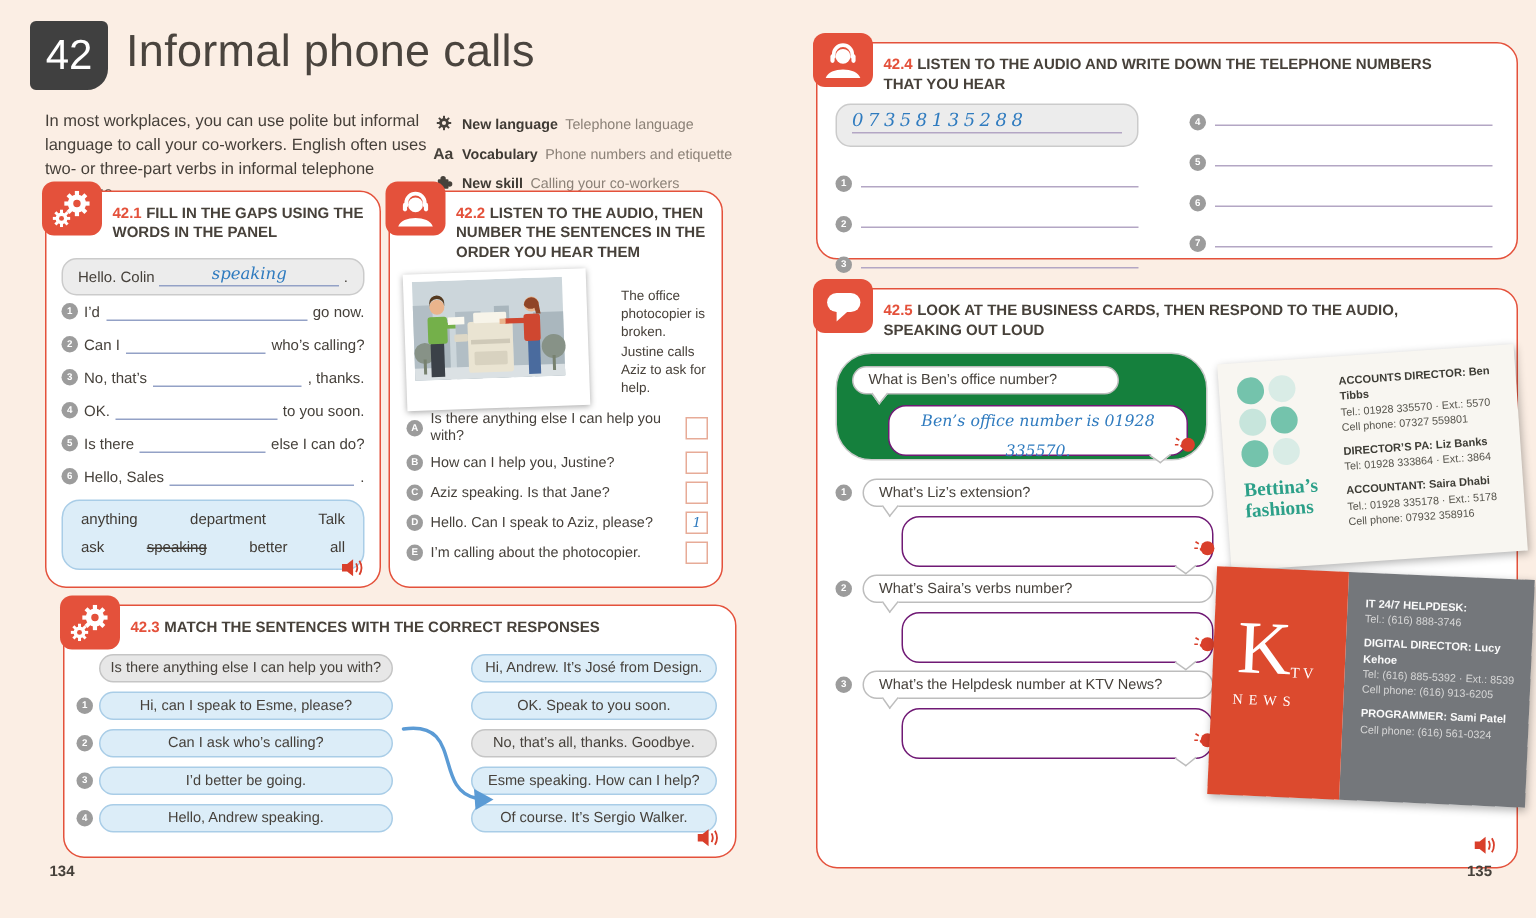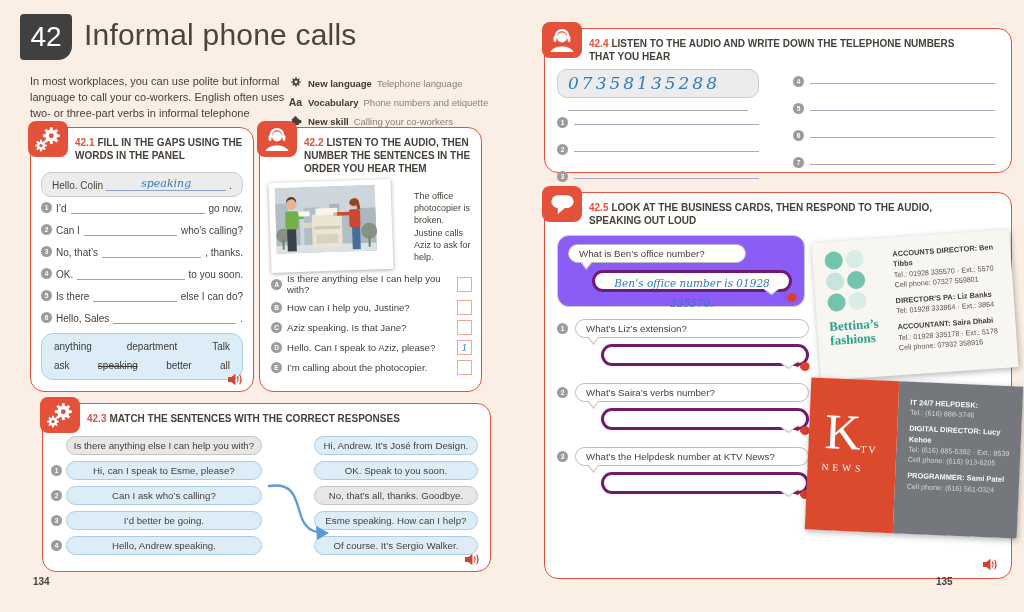--- a/index.html
+++ b/index.html
@@ -74,34 +74,34 @@
     padding:3px 6px;font-size:9.7px;text-align:center;white-space:nowrap;}
   .pill.ex{background:#e7e7e7;border-color:#c5c5c5;}
   .match-rrow{margin-bottom:6px;display:flex;}
   .match-arrow{position:absolute;left:216px;top:40px;}
 
   
   .tel-wrap{display:flex;margin:6px 16px 0 12px;gap:34px;}
   .tel-col{flex:1;}
   .ex4-example{height:24px;background:#ececec;border:1px solid #cbcbcb;border-radius:10px;
     padding:3px 10px 0 10px;}
-  .ex4-example .hand{display:block;font-size:17px;letter-spacing:3px;border-bottom:1px solid #b3a6c4;
-    padding-bottom:17px;}
+  .ex4-example .hand{display:block;font-size:12px;letter-spacing:3px;border-bottom:1px solid #b3a6c4;
+    padding-bottom:1px;}
   .tel-row{display:flex;align-items:flex-end;gap:6px;margin-top:16px;}
   .tel-row .ncirc{margin-bottom:-3px;}
   .tline{flex:1;border-bottom:1px solid #b3a6c4;height:10px;}
 
   
   .ex5-example{position:relative;margin:8px 0 0 12px;width:246px;height:70px;
-    background:#8b5cf6;border:1px solid #cbcbcb;border-radius:12px;}
+    background:#15803d;border:1px solid #cbcbcb;border-radius:24px;}
   .qb{position:relative;background:#fff;border:1px solid #bdbdbd;border-radius:11px;
     padding:3px 10px;font-size:9.7px;box-sizing:border-box;}
   .qb::after{content:"";position:absolute;left:13px;bottom:-4.6px;width:8px;height:8px;background:#fff;
     border-right:1px solid #bdbdbd;border-bottom:1px solid #bdbdbd;transform:rotate(55deg) skewX(16deg);}
-  .rb{position:relative;background:#fff;border:3px solid #701a75;border-radius:12px;height:22px;box-sizing:border-box;}
+  .rb{position:relative;background:#fff;border:1px solid #701a75;border-radius:12px;height:34px;box-sizing:border-box;}
   .rb::after{content:"";position:absolute;right:13px;bottom:-4.6px;width:8px;height:8px;background:#fff;
     border-right:1px solid #bdbdbd;border-bottom:1px solid #bdbdbd;transform:rotate(35deg) skewX(-16deg);}
   .ex5-example .qb{position:absolute;left:10px;top:8px;width:178px;}
   .ex5-example .rb{position:absolute;left:34px;top:34px;width:200px;text-align:center;}
   .ex5-example .rb .hand{font-size:10.5px;line-height:20px;}
   .speak-ico{position:absolute;}
   .q-item{position:relative;margin:12px 0 0 12px;width:252px;padding-left:18px;height:52px;box-sizing:border-box;}
   .q-item .ncirc{position:absolute;left:0;top:4px;}
   .q-item .qb{width:100%;}
   .q-item .rb{margin:6px 0 0 26px;width:calc(100% - 26px);}
@@ -615,13 +615,13 @@
       <div class="cl">Tel: (616) 885-5392 · Ext.: 8539</div>
       <div class="cl">Cell phone: (616) 913-6205</div>
     </div>
     <div class="cb">
       <div class="role">PROGRAMMER: Sami Patel</div>
       <div class="cl">Cell phone: (616) 561-0324</div>
     </div>
   </div>
 </div>
 
-<div class="abs page-num" style="left:936px;top:576px;">135</div>
+<div class="abs page-num" style="left:978px;top:576px;">135</div>
 
 </body></html>

